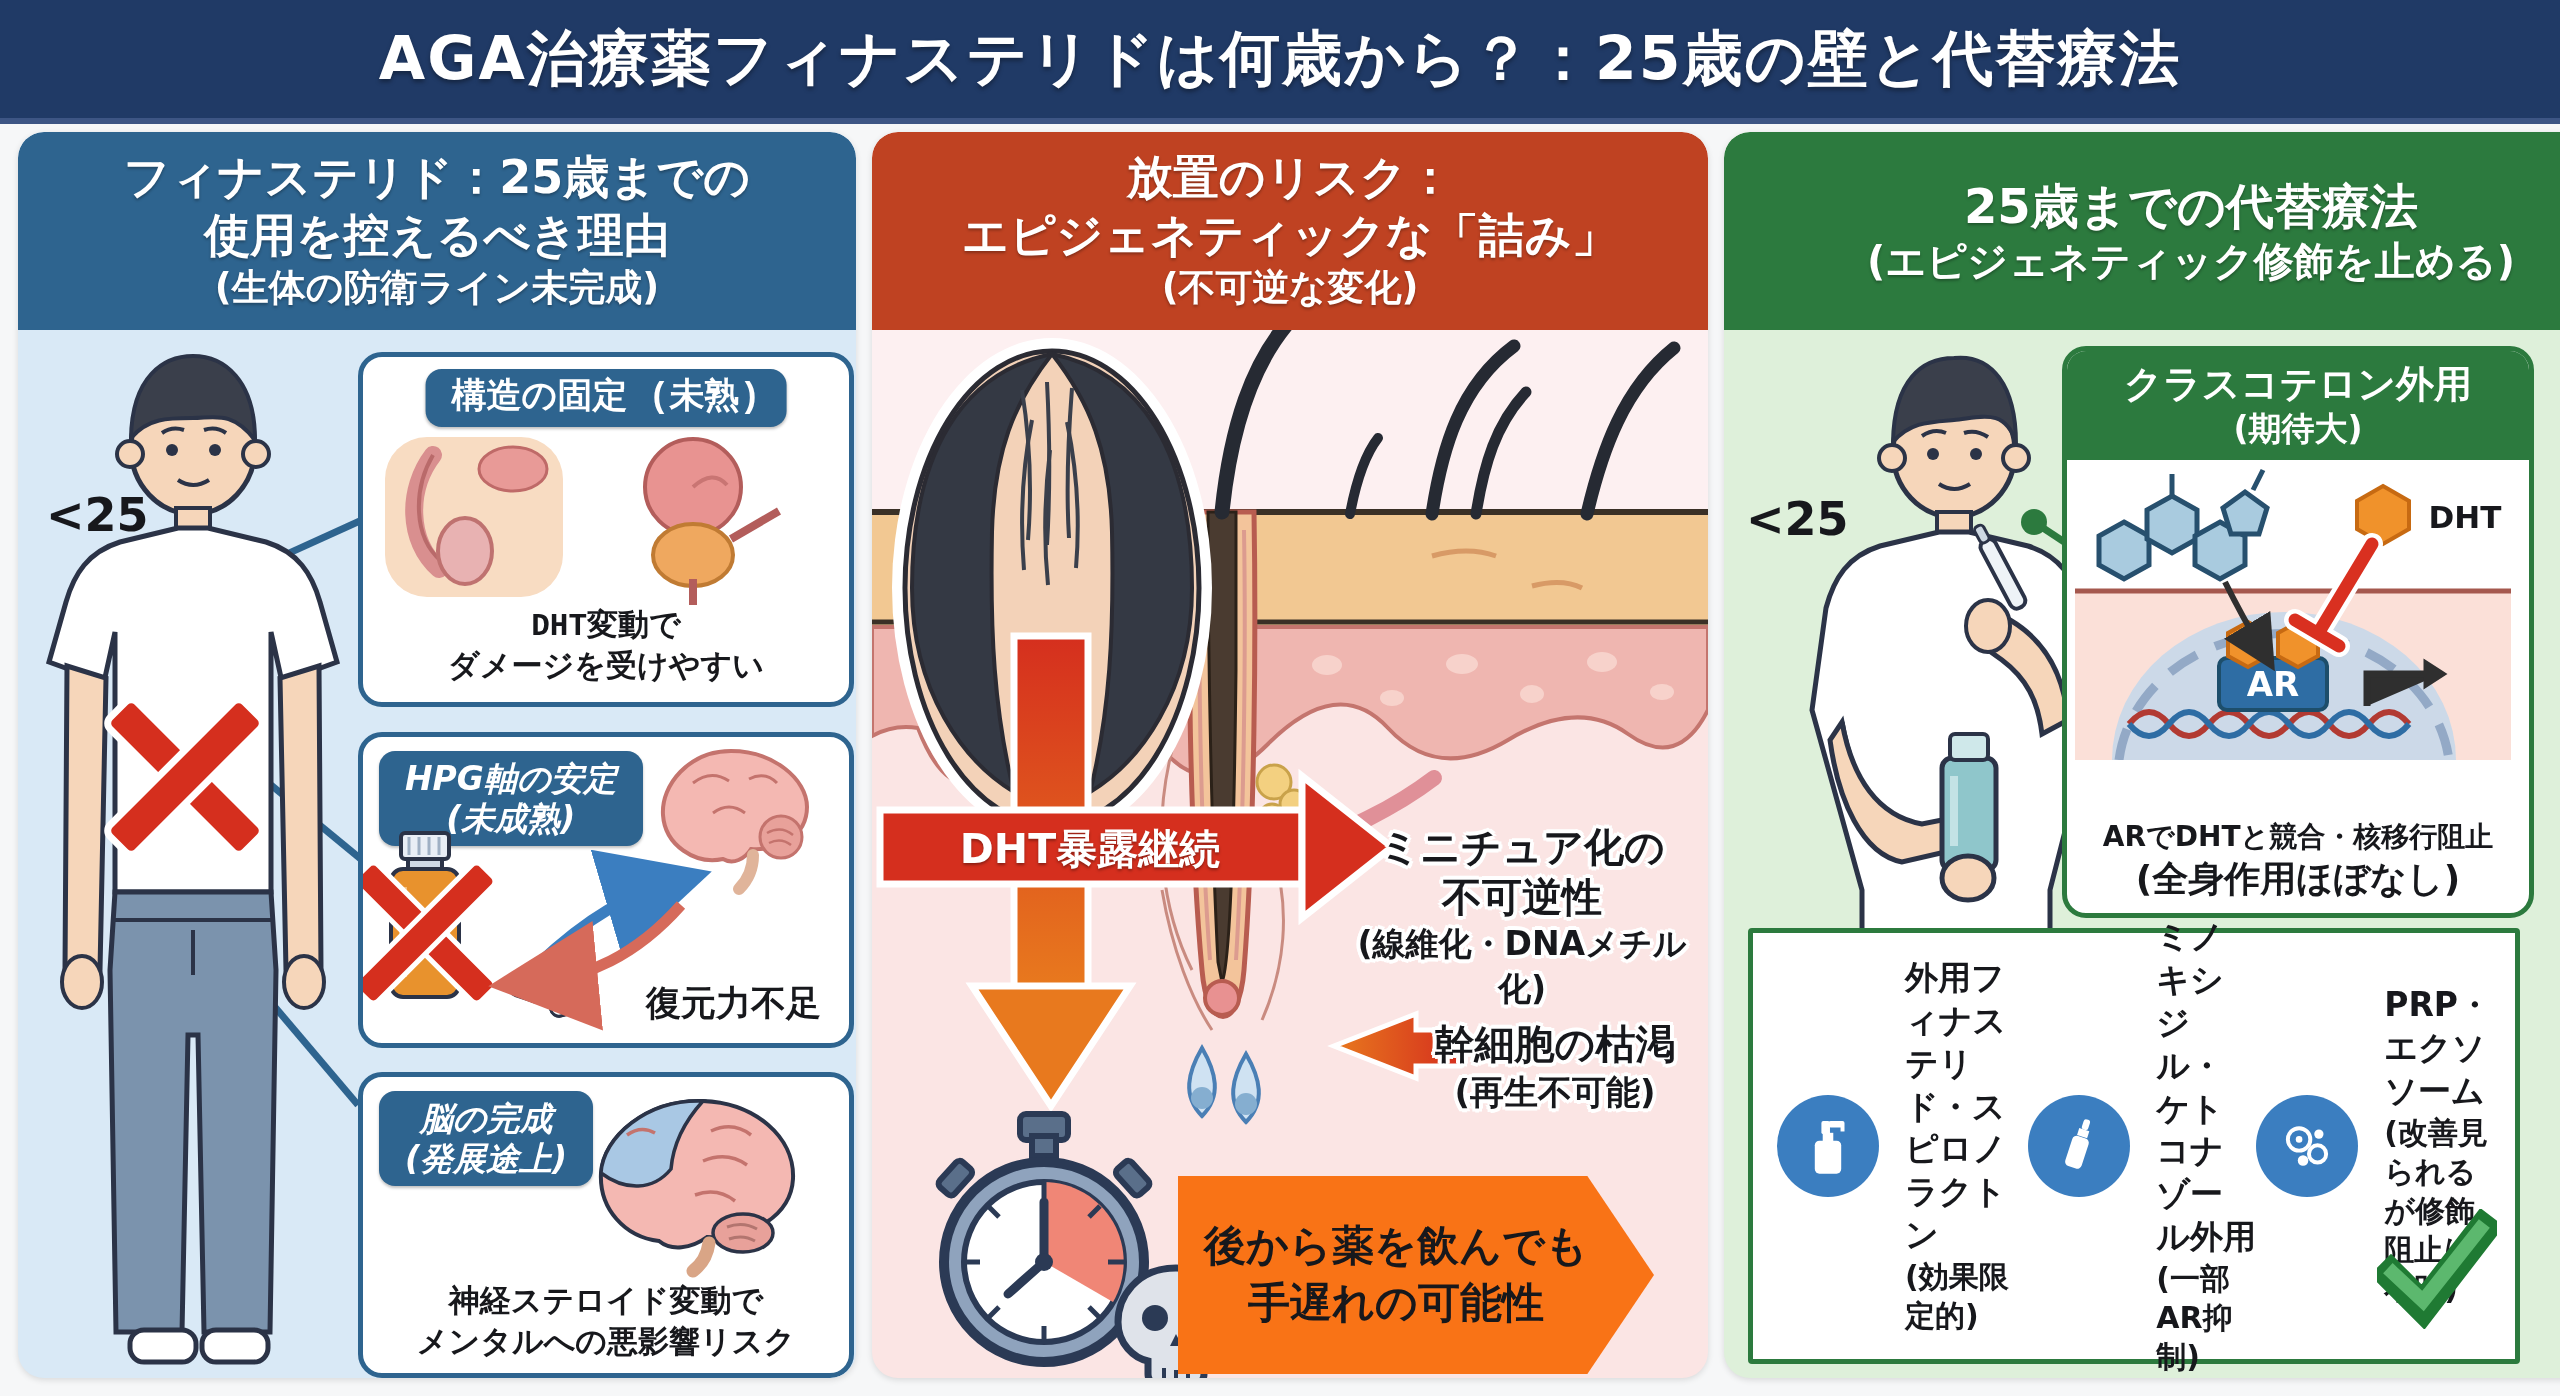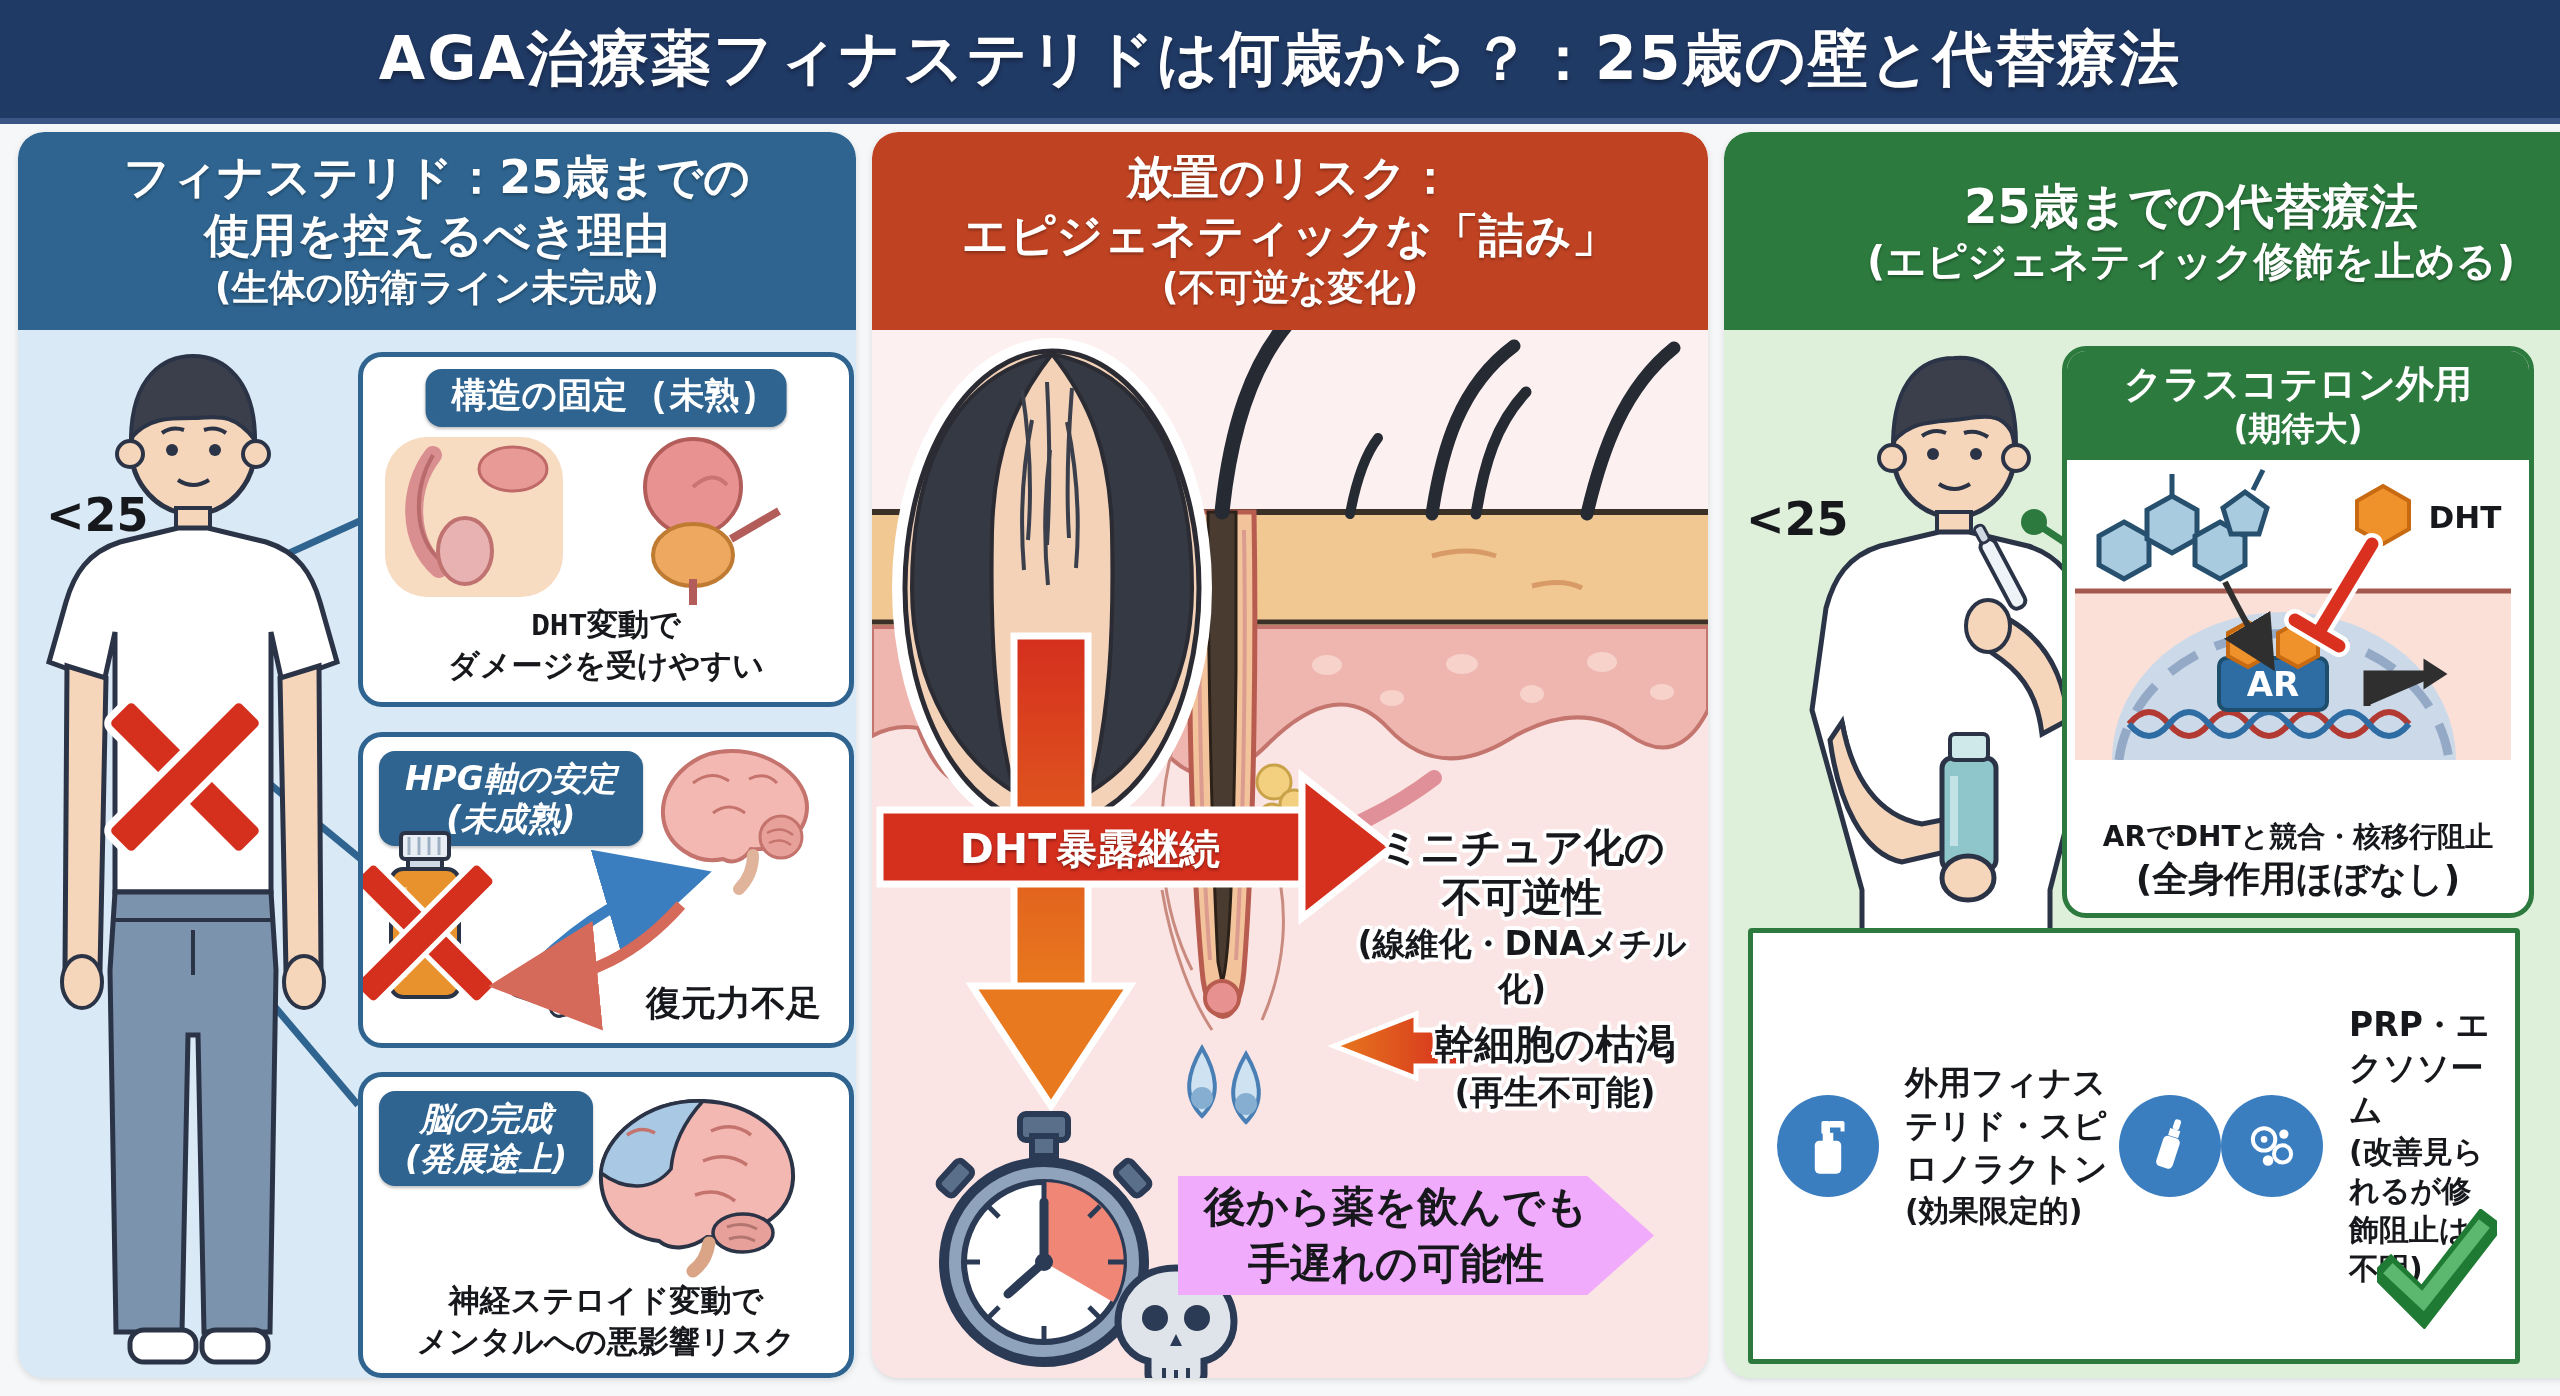--- a/index.html
+++ b/index.html
@@ -32,21 +32,21 @@
   
   .outlined{text-shadow:-3px -3px 0 #fff,3px -3px 0 #fff,-3px 3px 0 #fff,3px 3px 0 #fff,0 -4px 0 #fff,0 4px 0 #fff,-4px 0 0 #fff,4px 0 0 #fff;}
   .dht-arrow-label{position:absolute;left:18px;top:492px;width:400px;text-align:center;color:#ffffff;font-size:41px;font-weight:800;text-shadow:0 2px 3px rgba(0,0,0,.35);}
   .lbl{position:absolute;text-align:center;color:#17181c;font-weight:800;}
   .lbl-mini{left:472px;top:492px;width:356px;}
   .lbl-mini .l1{font-size:40px;line-height:1.25;}
   .lbl-mini .l2{font-size:33px;line-height:1.35;}
   .lbl-stem{left:540px;top:688px;width:286px;}
   .lbl-stem .l1{font-size:40px;line-height:1.3;}
   .lbl-stem .l2{font-size:34px;line-height:1.3;}
-  .banner{position:absolute;left:306px;top:846px;width:476px;height:119px;background:#f0abfc;clip-path:polygon(0 0,86% 0,100% 50%,86% 100%,0 100%);display:flex;flex-direction:column;align-items:center;justify-content:center;padding-right:40px;box-sizing:border-box;}
+  .banner{position:absolute;left:306px;top:846px;width:476px;height:198px;background:#f97316;clip-path:polygon(0 0,86% 0,100% 50%,86% 100%,0 100%);display:flex;flex-direction:column;align-items:center;justify-content:center;padding-right:40px;box-sizing:border-box;}
   .banner div{font-size:42px;font-weight:800;color:#17181c;line-height:1.35;}
   
   .rbox{position:absolute;left:338px;top:16px;width:462px;height:562px;background:#fff;border:5px solid #2c7a3e;border-radius:24px;overflow:hidden;}
   .rbox-header{background:#2c7a3e;color:#fff;text-align:center;padding:10px 6px 12px 6px;}
   .rbox-header .t1{font-size:38px;font-weight:800;line-height:1.25;}
   .rbox-header .t2{font-size:33px;font-weight:800;line-height:1.2;}
   .rbox-cap{position:absolute;left:0;right:0;bottom:10px;text-align:center;font-weight:800;color:#17181c;}
   .rbox-cap .c1{font-size:28px;line-height:1.35;}
   .rbox-cap .c2{font-size:36px;line-height:1.3;}
   .list-box{position:absolute;left:24px;top:598px;width:772px;height:436px;background:#fff;border:5px solid #2c7a3e;border-radius:4px;box-sizing:border-box;padding:30px 24px;display:flex;justify-content:space-between;}
@@ -472,20 +472,24 @@
         <div class="alt-row">
           <div class="alt-icon">
             <svg width="66" height="66" viewBox="0 0 100 100" fill="#ffffff">
               <g transform="rotate(18 50 50)">
                 <rect x="37" y="36" width="26" height="48" rx="7"></rect>
                 <rect x="42" y="24" width="16" height="11"></rect>
                 <rect x="45" y="8" width="10" height="16" rx="4"></rect>
               </g>
             </svg>
           </div>
+          <div class="alt-text">
+            <div class="alt-label">ミノキシジル・ケトコナゾール外用</div>
+            <div class="alt-sub">(一部AR抑制)</div>
+          </div>
         </div>
 
         <div class="alt-row">
           <div class="alt-icon">
             <svg width="66" height="66" viewBox="0 0 100 100">
               <circle cx="38" cy="40" r="17" fill="none" stroke="#ffffff" stroke-width="6"></circle>
               <circle cx="66" cy="62" r="13" fill="none" stroke="#ffffff" stroke-width="6"></circle>
               <circle cx="44" cy="72" r="8" fill="#ffffff"></circle>
               <circle cx="68" cy="32" r="7" fill="#ffffff"></circle>
               <circle cx="38" cy="40" r="5" fill="#ffffff"></circle>

